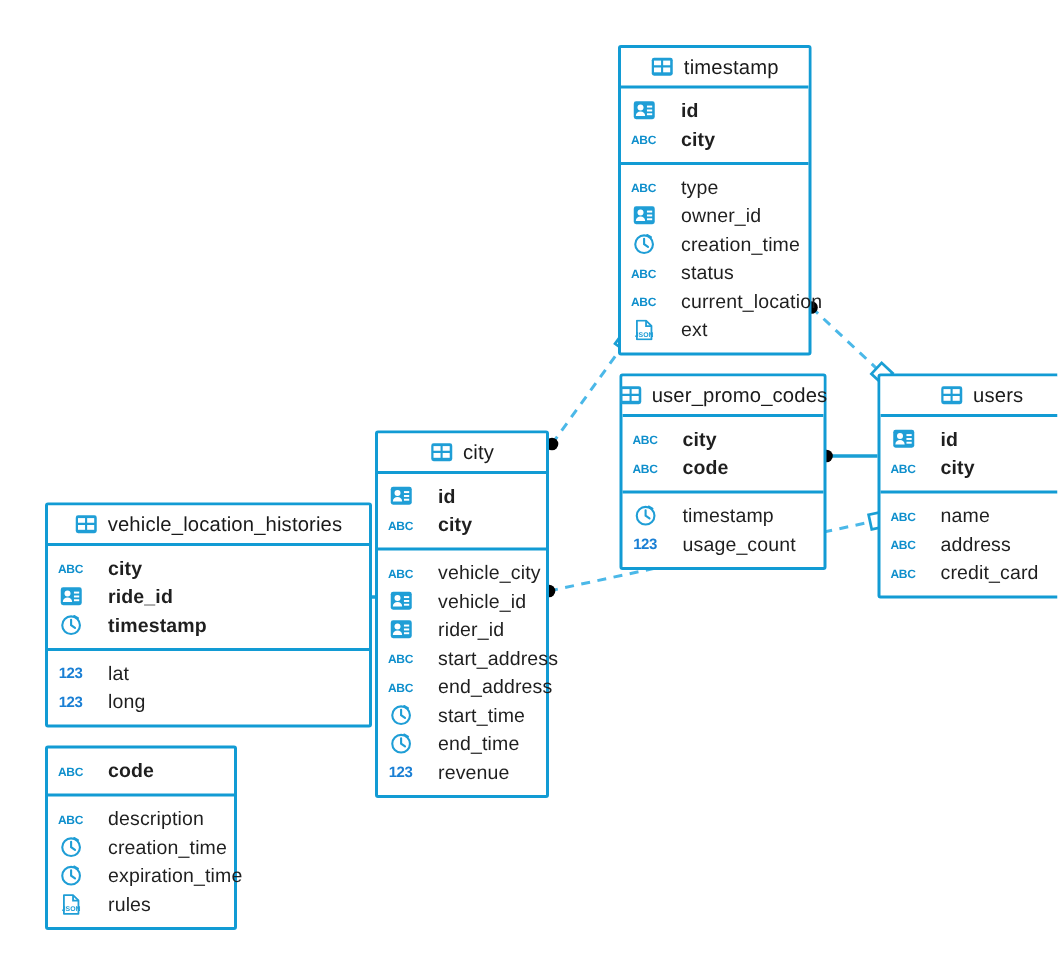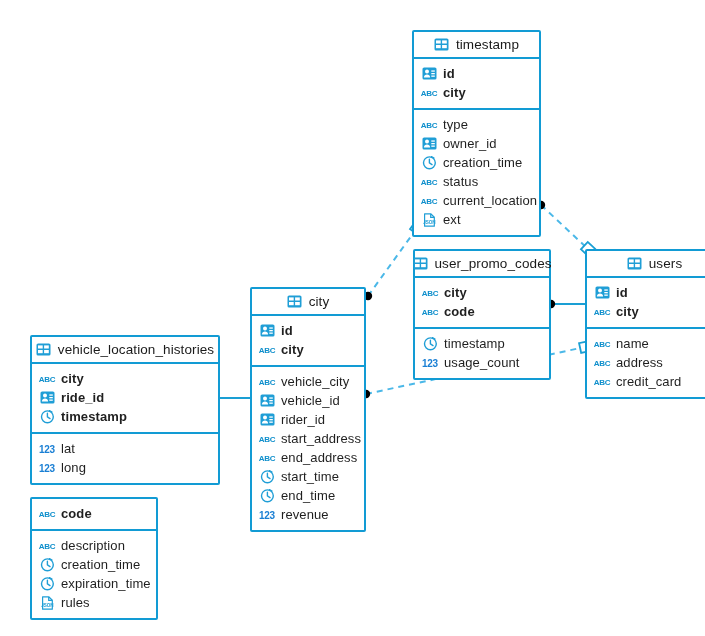--- a/index.html
+++ b/index.html
@@ -54,21 +54,21 @@
   }
   .tbl-section {
     padding: 5px 0 6px 0;
   }
   .tbl-section.keys {
     border-bottom: 2px solid #129BD4;
   }
   .field-row {
     display: flex;
     align-items: center;
-    gap: 6px;
+    gap: 17px;
     padding: 0 7px;
     height: 19px;
     white-space: nowrap;
     text-align: center;
   }
   .field-name {
     font-size: 13px;
     color: #1f1f1f;
     letter-spacing: 0.1px;
   }
@@ -421,21 +421,21 @@
           <span class="field-name">end_time</span>
         </div>
         <div class="field-row">
           <span class="ico">
             <span class="ico-123">123</span>
           </span>
           <span class="field-name">revenue</span>
         </div>
       </div>
     </div>
-    <div class="table-node" style="left: 30px; top: 335px; width: 190px;">
+    <div class="table-node" style="left: 30px; top: 335px; width: 218px;">
       <div class="tbl-header">
         <span class="ico">
           <svg width="15" height="13" viewBox="0 0 15 13">
       <rect x="0.5" y="0.5" width="14" height="12" rx="1.6" fill="#1f9ed6"></rect>
       <rect x="2" y="2.4" width="4.7" height="3.1" fill="#ffffff"></rect>
       <rect x="8.1" y="2.4" width="4.7" height="3.1" fill="#ffffff"></rect>
       <rect x="2" y="7" width="4.7" height="3.2" fill="#ffffff"></rect>
       <rect x="8.1" y="7" width="4.7" height="3.2" fill="#ffffff"></rect>
     </svg>
         </span>

